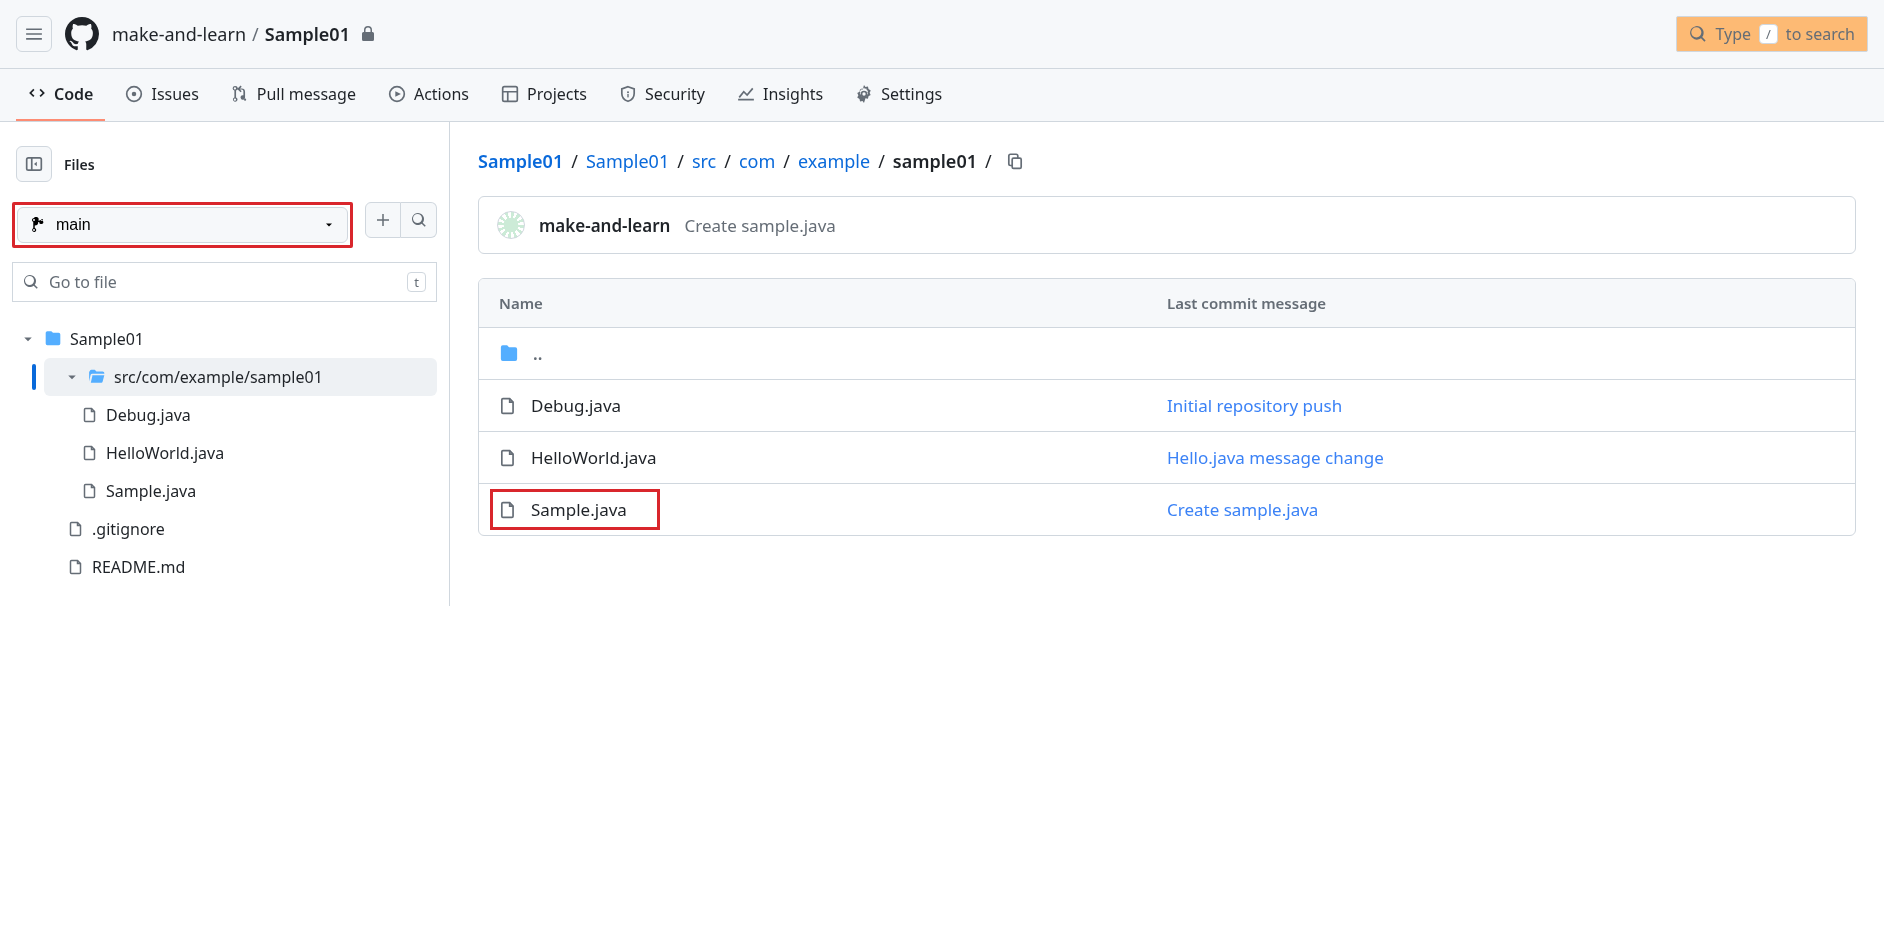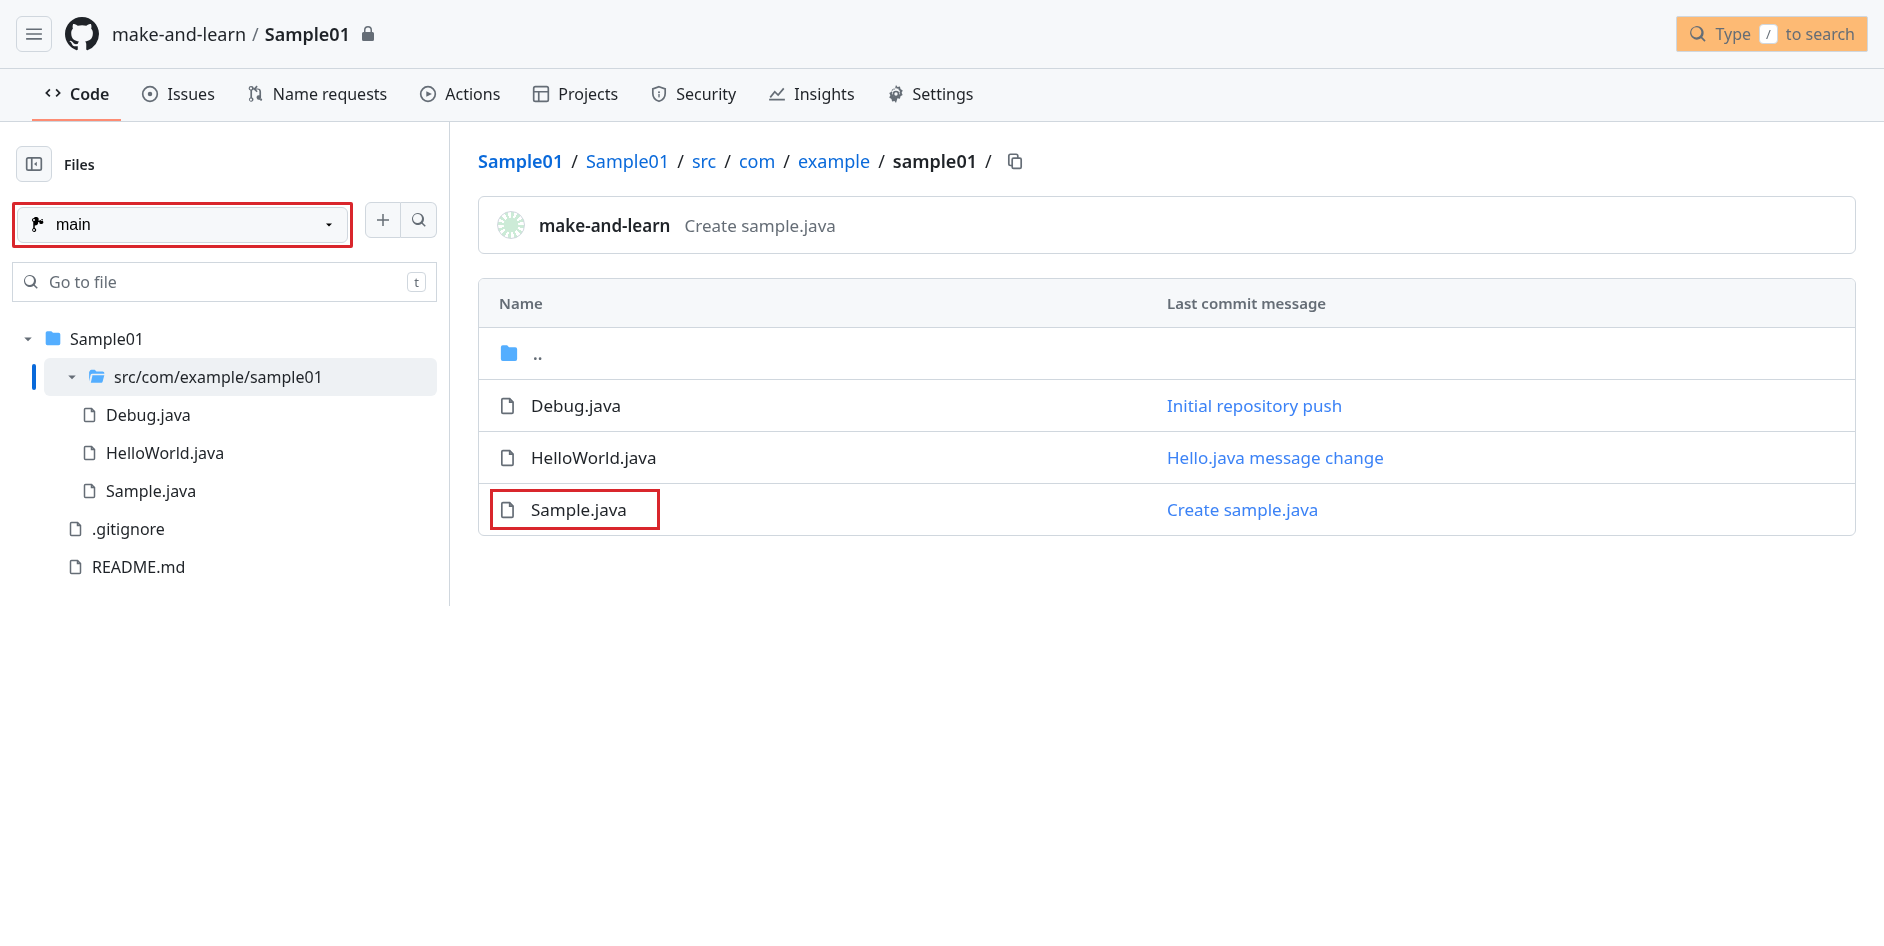--- a/index.html
+++ b/index.html
@@ -64,21 +64,21 @@
     border:1px solid #d0d7de;
     border-radius:4px;
     padding:0 6px;
     font-size:13px;
     color:#656d76;
     background:#fff;
   }
   .navtabs {
     display:flex;
     gap: 8px;
-    padding: 0 32px;
+    padding: 0 16px;
     background:#f6f8fa;
     border-bottom:1px solid #d0d7de;
   }
   .navtab {
     display:flex;
     align-items:center;
     gap:8px;
     padding:14px 12px;
     font-size:16px;
     color:#1f2328;
@@ -260,21 +260,21 @@
     <svg width="18" height="18" viewBox="0 0 16 16">
         <circle cx="8" cy="8" r="6.5" fill="none" stroke="currentColor" stroke-width="1.5"></circle>
         <circle cx="8" cy="8" r="2" fill="currentColor"></circle>
       </svg>
     <span>Issues</span>
   </div>
   <div class="navtab">
     <svg width="18" height="18" viewBox="0 0 16 16">
         <path fill="currentColor" d="M3.5 1a2 2 0 00-.5 3.94V11a2 2 0 101.5 0V4.94A2 2 0 003.5 1zm0 1a1 1 0 110 2 1 1 0 010-2zm0 10a1 1 0 110 2 1 1 0 010-2zM12.5 11.06A2 2 0 1011 13a2 2 0 001.5-1.94V6a3 3 0 00-3-3H8l1.5-1.5L8.5.5 5.5 3.5l3 3 1-1L8 4h1.5A1.5 1.5 0 0111 5.5v5.56zM12.5 12a1 1 0 110 2 1 1 0 010-2z"></path>
       </svg>
-    <span>Name requests</span>
+    <span>Pull message</span>
   </div>
   <div class="navtab">
     <svg width="18" height="18" viewBox="0 0 16 16">
         <circle cx="8" cy="8" r="6.5" fill="none" stroke="currentColor" stroke-width="1.5"></circle>
         <path fill="currentColor" d="M6.5 5.5l5 2.5-5 2.5z"></path>
       </svg>
     <span>Actions</span>
   </div>
   <div class="navtab">
     <svg width="18" height="18" viewBox="0 0 16 16">

